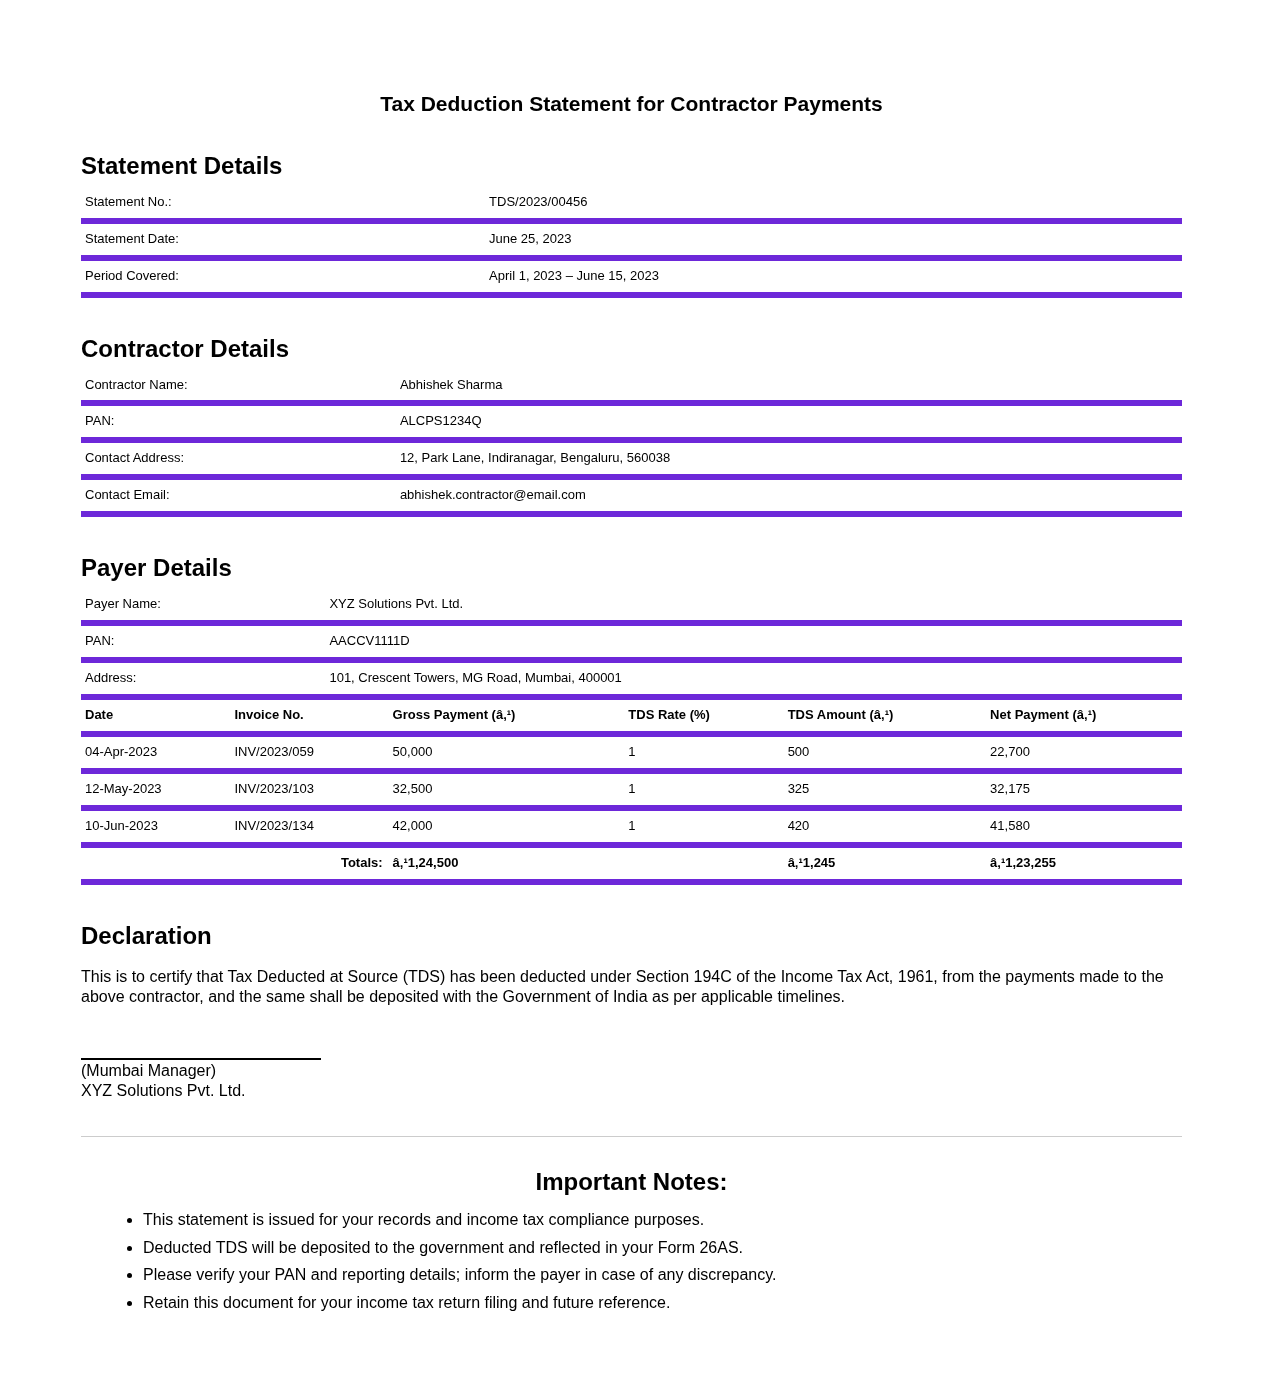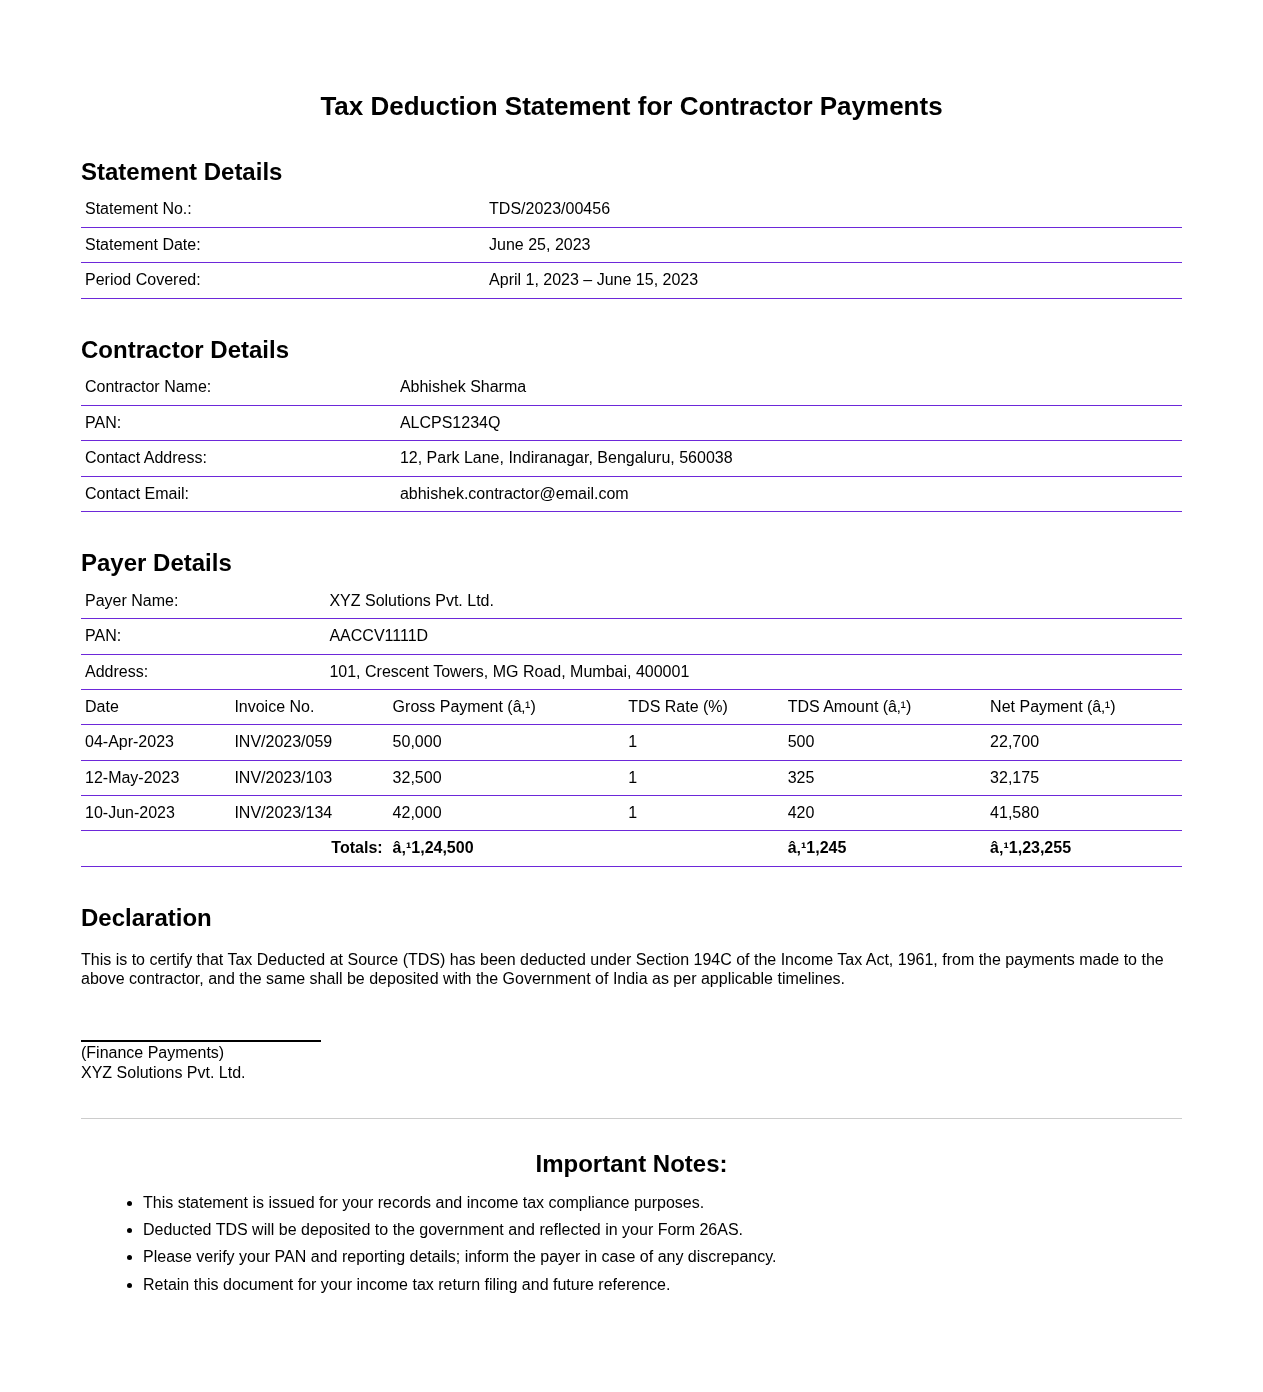--- a/index.html
+++ b/index.html
@@ -10,47 +10,47 @@
     color: #000000;
     -webkit-font-smoothing: antialiased;
   }
   .page {
     width: 1263px;
     min-height: 1392px;
     padding: 92px 81px 60px 81px;
     background: #ffffff;
   }
   h1.doc-title {
-    font-size: 26px;
+    font-size: 21px;
     font-weight: bold;
     text-align: center;
     margin: 0 0 0 0;
     line-height: 1.1;
   }
   h3.section-heading {
     font-size: 24px;
     font-weight: bold;
     margin: 37px 0 6px 0;
     line-height: 1.2;
   }
   table {
     width: 100%;
     border-collapse: collapse;
     table-layout: fixed;
   }
   td, th {
     padding: 8px 4px;
     vertical-align: top;
-    border-bottom: 1px solid #6d28d9;
-    font-size: 16px;
+    border-bottom: 6px solid #6d28d9;
+    font-size: 13px;
     line-height: 1.15;
     overflow: hidden;
     white-space: nowrap;
   }
-  th { text-align: left; font-weight: normal; }
+  th { text-align: left; font-weight: bold; }
   
   .kv-statement  col.k { width: 36.7%; }
   .kv-contractor col.k { width: 28.6%; }
   .kv-payer      col.k { width: 22.2%; }
   
   .pay col.c1 { width: 13.5%; }
   .pay col.c2 { width: 14.3%; }
   .pay col.c3 { width: 21.3%; }
   .pay col.c4 { width: 14.4%; }
   .pay col.c5 { width: 18.3%; }
@@ -223,21 +223,21 @@
     </table>
   </section>
 
   <section>
     <h3 class="section-heading">Declaration</h3>
     <p class="declaration-text">This is to certify that Tax Deducted at Source (TDS) has been deducted under Section 194C of the Income Tax Act, 1961, from the payments made to the above contractor, and the same shall be deposited with the Government of India as per applicable timelines.</p>
   </section>
 
   <section class="signature-block">
     <div class="signature-line"></div>
-    <p>(Finance Payments)</p>
+    <p>(Mumbai Manager)</p>
     <p>XYZ Solutions Pvt. Ltd.</p>
   </section>
 
   <hr class="doc-rule">
 
   <section class="notes">
     <h3 class="section-heading">Important Notes:</h3>
     <ul class="notes-list">
       <li>This statement is issued for your records and income tax compliance purposes.</li>
       <li>Deducted TDS will be deposited to the government and reflected in your Form 26AS.</li>

